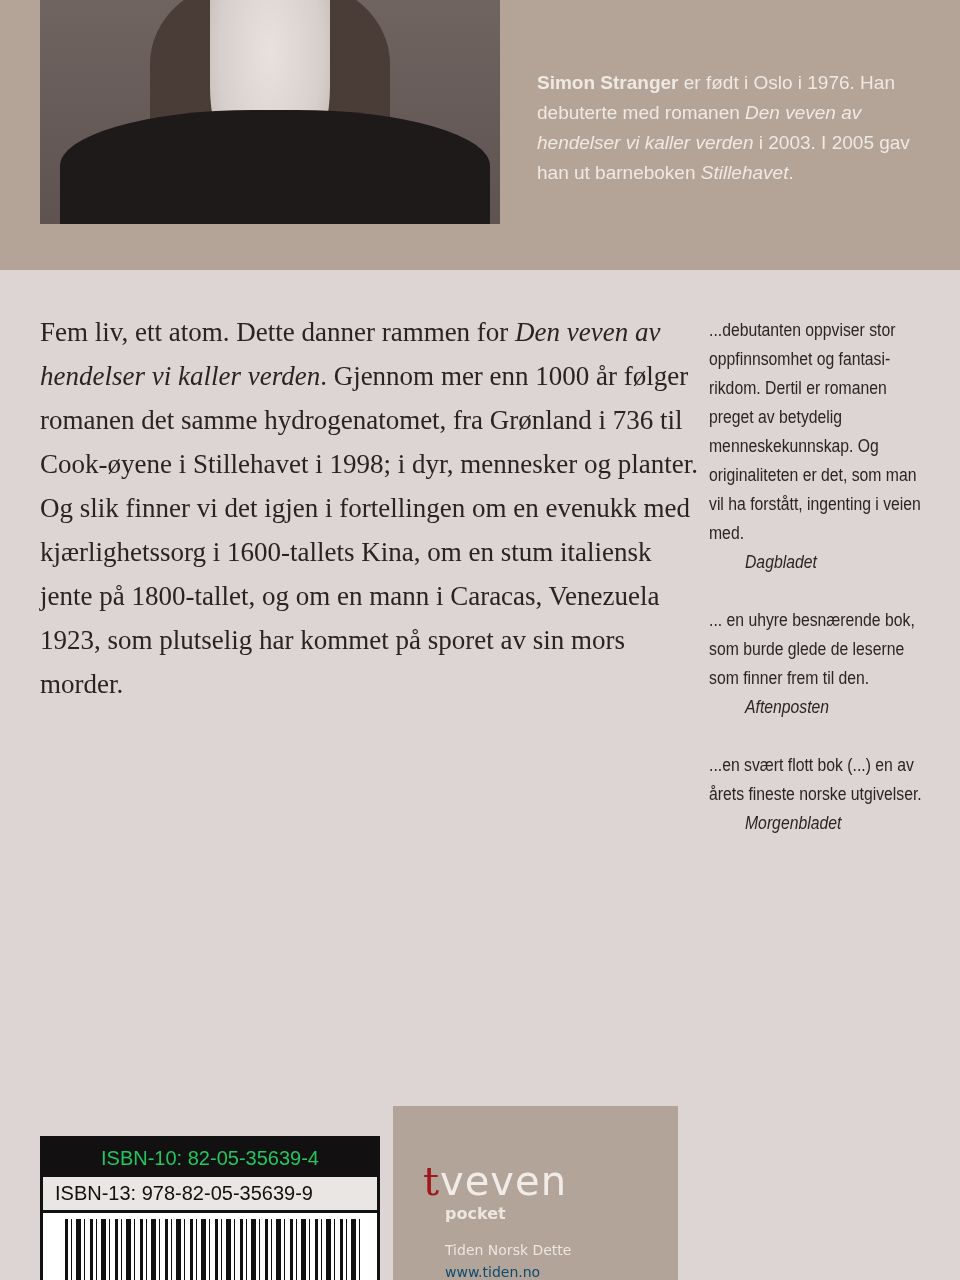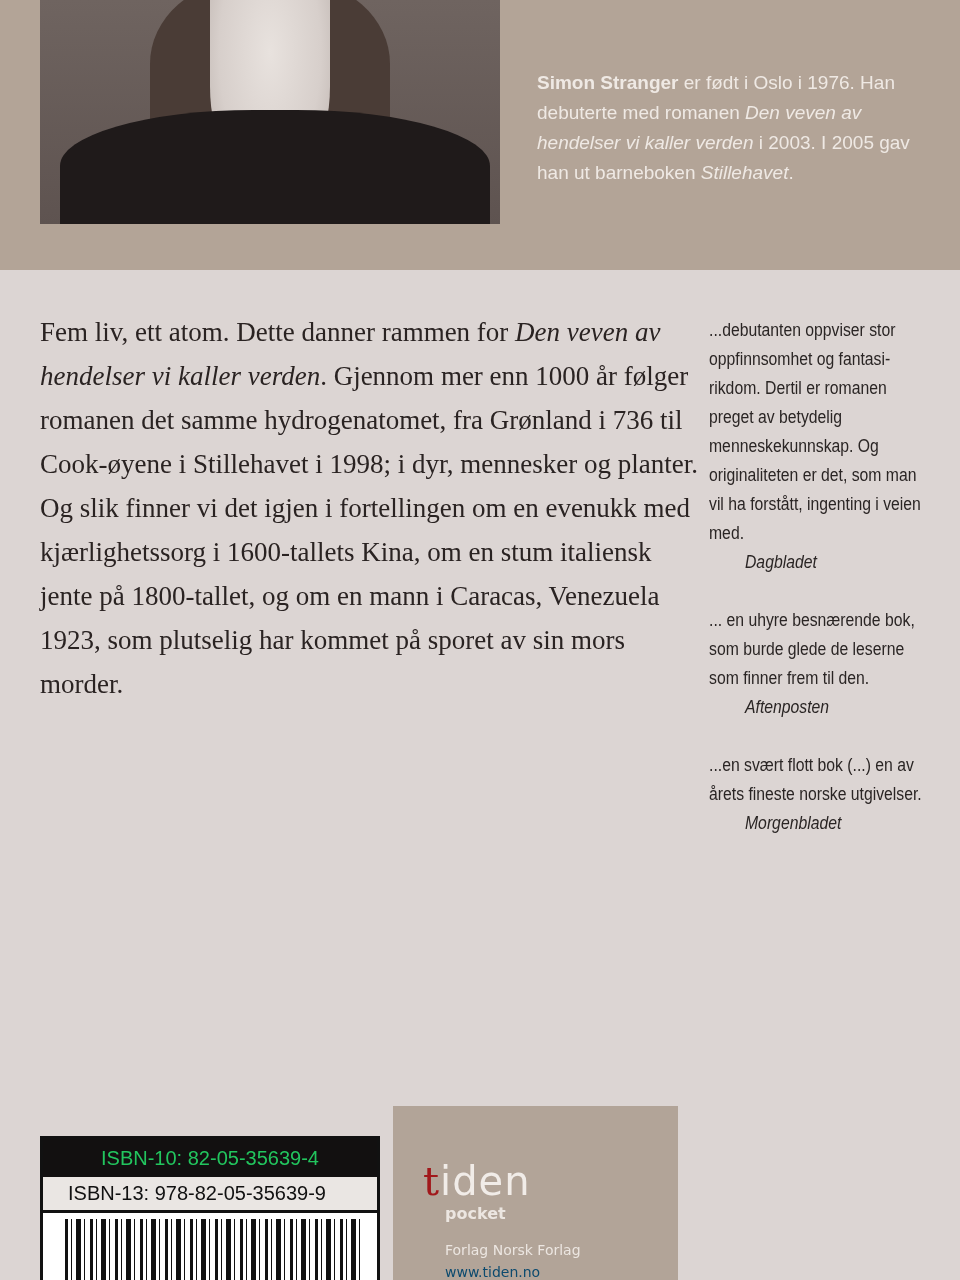--- a/index.html
+++ b/index.html
@@ -61,21 +61,21 @@
   .isbn10 {
     position: absolute; left: 0; top: 0; width: 100%; height: 38px;
     background: #121010; color: #22c55e;
     font-family: "Liberation Sans", sans-serif; font-size: 20px;
     display: flex; align-items: center; justify-content: center;
   }
   .isbn13 {
     position: absolute; left: 0; top: 38px; width: 100%; height: 36px;
     background: #eae6e3; color: #111;
     font-family: "Liberation Sans", sans-serif; font-size: 20px;
-    display: flex; align-items: center; padding-left: 25px;
+    display: flex; align-items: center; padding-left: 12px;
     border-bottom: 3px solid #111;
   }
   .bars {
     position: absolute; left: 22px; top: 80px; width: 296px; height: 70px;
     background: repeating-linear-gradient(90deg,
       #111 0 3px, #fff 3px 6px, #111 6px 7px, #fff 7px 11px,
       #111 11px 16px, #fff 16px 19px, #111 19px 20px, #fff 20px 25px);
   }
   .publisher-box {
     position: absolute; left: 393px; top: 1106px; width: 285px; height: 174px;
@@ -134,17 +134,17 @@
   </div>
 </div>
 
 <div class="barcode-box">
   <div class="isbn10">ISBN-10: 82-05-35639-4</div>
   <div class="isbn13">ISBN-13: 978-82-05-35639-9</div>
   <div class="bars"></div>
 </div>
 
 <div class="publisher-box">
-  <div class="logo"><span class="t">t</span><span>iden</span></div>
+  <div class="logo"><span class="t">t</span><span>veven</span></div>
   <div class="logo-sub">pocket</div>
-  <div class="pub-name">Forlag Norsk Forlag</div>
+  <div class="pub-name">Tiden Norsk Dette</div>
   <div class="pub-url">www.tiden.no</div>
 </div>
 
 </body></html>

